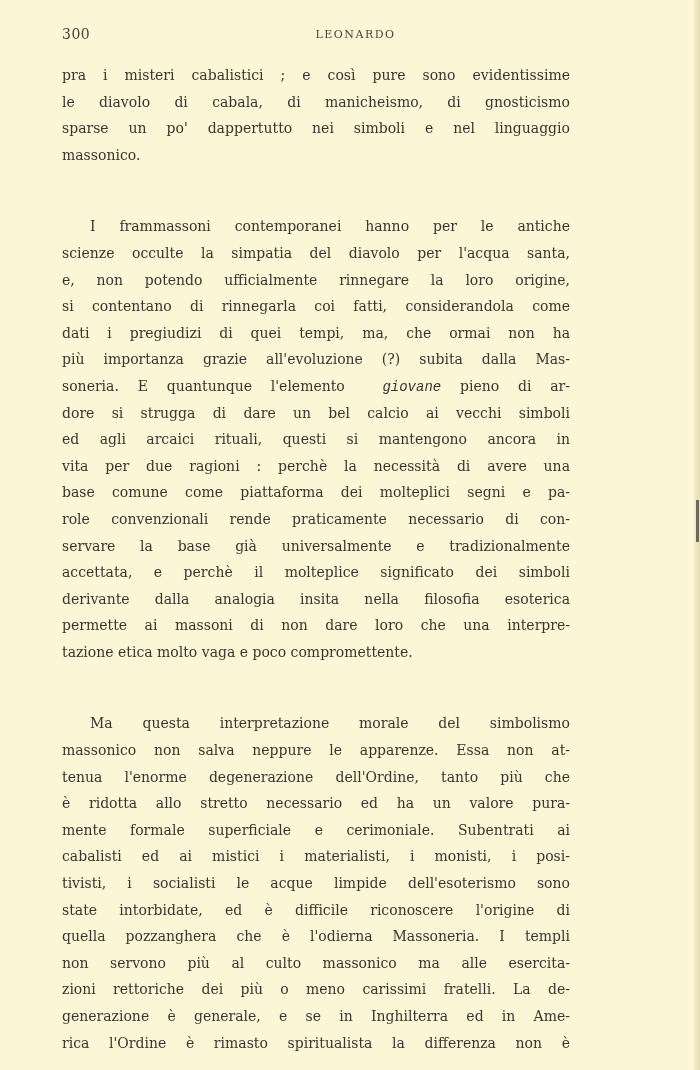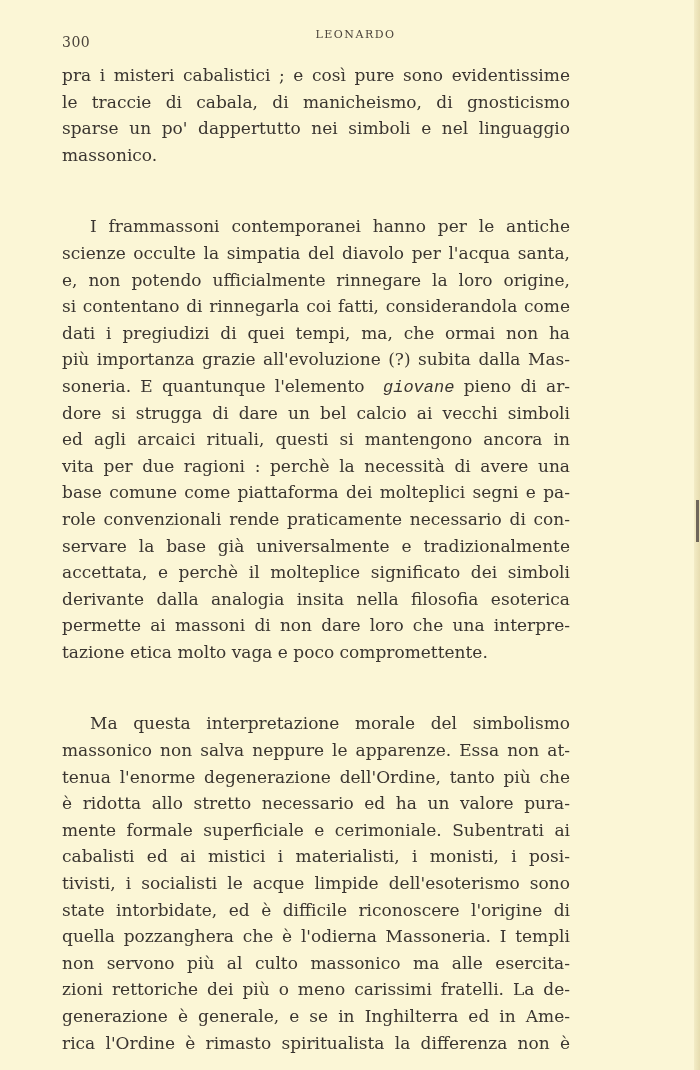--- a/index.html
+++ b/index.html
@@ -16,53 +16,53 @@
   }
   .edge-mark {
     position: absolute; right: 1px; top: 500px; width: 3px; height: 42px;
     background: #6e665a;
   }
   .header {
     position: absolute; top: 22px; left: 62px; width: 570px; height: 24px;
   }
   .page-number {
     position: absolute; left: 0; top: 4px;
-    font-size: 14px; letter-spacing: 0.5px; color: #4a433b; margin-top: 8px;
+    font-size: 14px; letter-spacing: 0.5px; color: #4a433b;
   }
   .running-head {
     position: absolute; left: 17px; right: 0; top: 6px; text-align: center;
     font-size: 11px; letter-spacing: 1.5px; color: #4a433b;
   }
   .body-text {
     position: absolute; top: 62px; left: 62px; width: 508px;
   }
   .line {
     display: block; height: 26.6px; line-height: 26.6px;
-    font-size: 17px; white-space: nowrap;
+    font-size: 14px; white-space: nowrap;
     text-align: justify; text-align-last: justify;
   }
   .line.last { text-align-last: left; }
   .line.indent { padding-left: 28px; margin-top: 45px; }
   em { font-style: italic; font-family: Liberation Mono, monospace; }
 </style>
 </head>
 <body>
 
 <div class="page-edge">
   <div class="edge-mark"></div>
 </div>
 
 <div class="header">
   <span class="page-number">300</span>
   <div class="running-head">LEONARDO</div>
 </div>
 
 <div class="body-text">
   <span class="line">pra i misteri cabalistici ; e così pure sono evidentissime</span>
-  <span class="line">le traccie di cabala, di manicheismo, di gnosticismo</span>
+  <span class="line">le diavolo di cabala, di manicheismo, di gnosticismo</span>
   <span class="line">sparse un po' dappertutto nei simboli e nel linguaggio</span>
   <span class="line last">massonico.</span>
   <span class="line indent">I frammassoni contemporanei hanno per le antiche</span>
   <span class="line">scienze occulte la simpatia del diavolo per l'acqua santa,</span>
   <span class="line">e, non potendo ufficialmente rinnegare la loro origine,</span>
   <span class="line">si contentano di rinnegarla coi fatti, considerandola come</span>
   <span class="line">dati i pregiudizi di quei tempi, ma, che ormai non ha</span>
   <span class="line">più importanza grazie all'evoluzione (?) subita dalla Mas-</span>
   <span class="line"><span>soneria. E quantunque l'elemento</span>&nbsp;&nbsp;<em>giovane</em>&nbsp;<span>pieno di ar-</span></span>
   <span class="line">dore si strugga di dare un bel calcio ai vecchi simboli</span>

